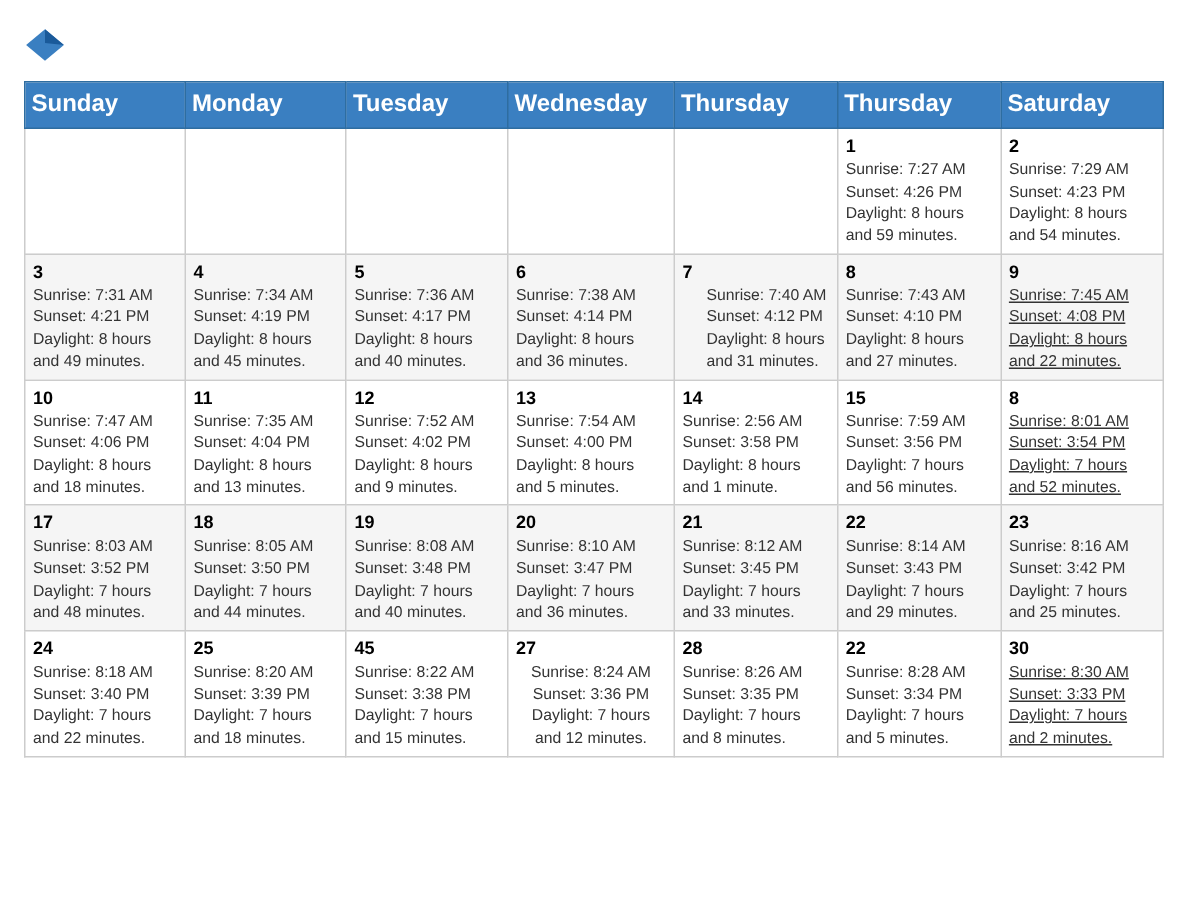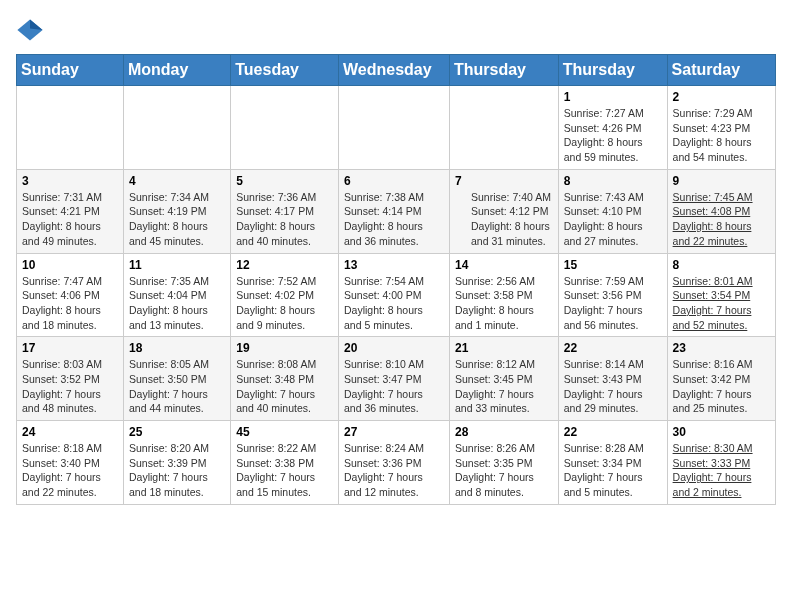--- a/index.html
+++ b/index.html
@@ -306,21 +306,21 @@
         </td>
         <td>
           <span class="day-num">45</span>
           <div class="day-info" style="white-space: pre-line;">Sunrise: 8:22 AM
 Sunset: 3:38 PM
 Daylight: 7 hours
 and 15 minutes.</div>
         </td>
         <td>
           <span class="day-num">27</span>
-          <div class="day-info" style="white-space: pre-line;">Sunrise: 8:24 AM
+          <div class="day-info" style="white-space: pre-line; text-align: center;">Sunrise: 8:24 AM
 Sunset: 3:36 PM
 Daylight: 7 hours
 and 12 minutes.</div>
         </td>
         <td>
           <span class="day-num">28</span>
           <div class="day-info" style="white-space: pre-line;">Sunrise: 8:26 AM
 Sunset: 3:35 PM
 Daylight: 7 hours
 and 8 minutes.</div>

